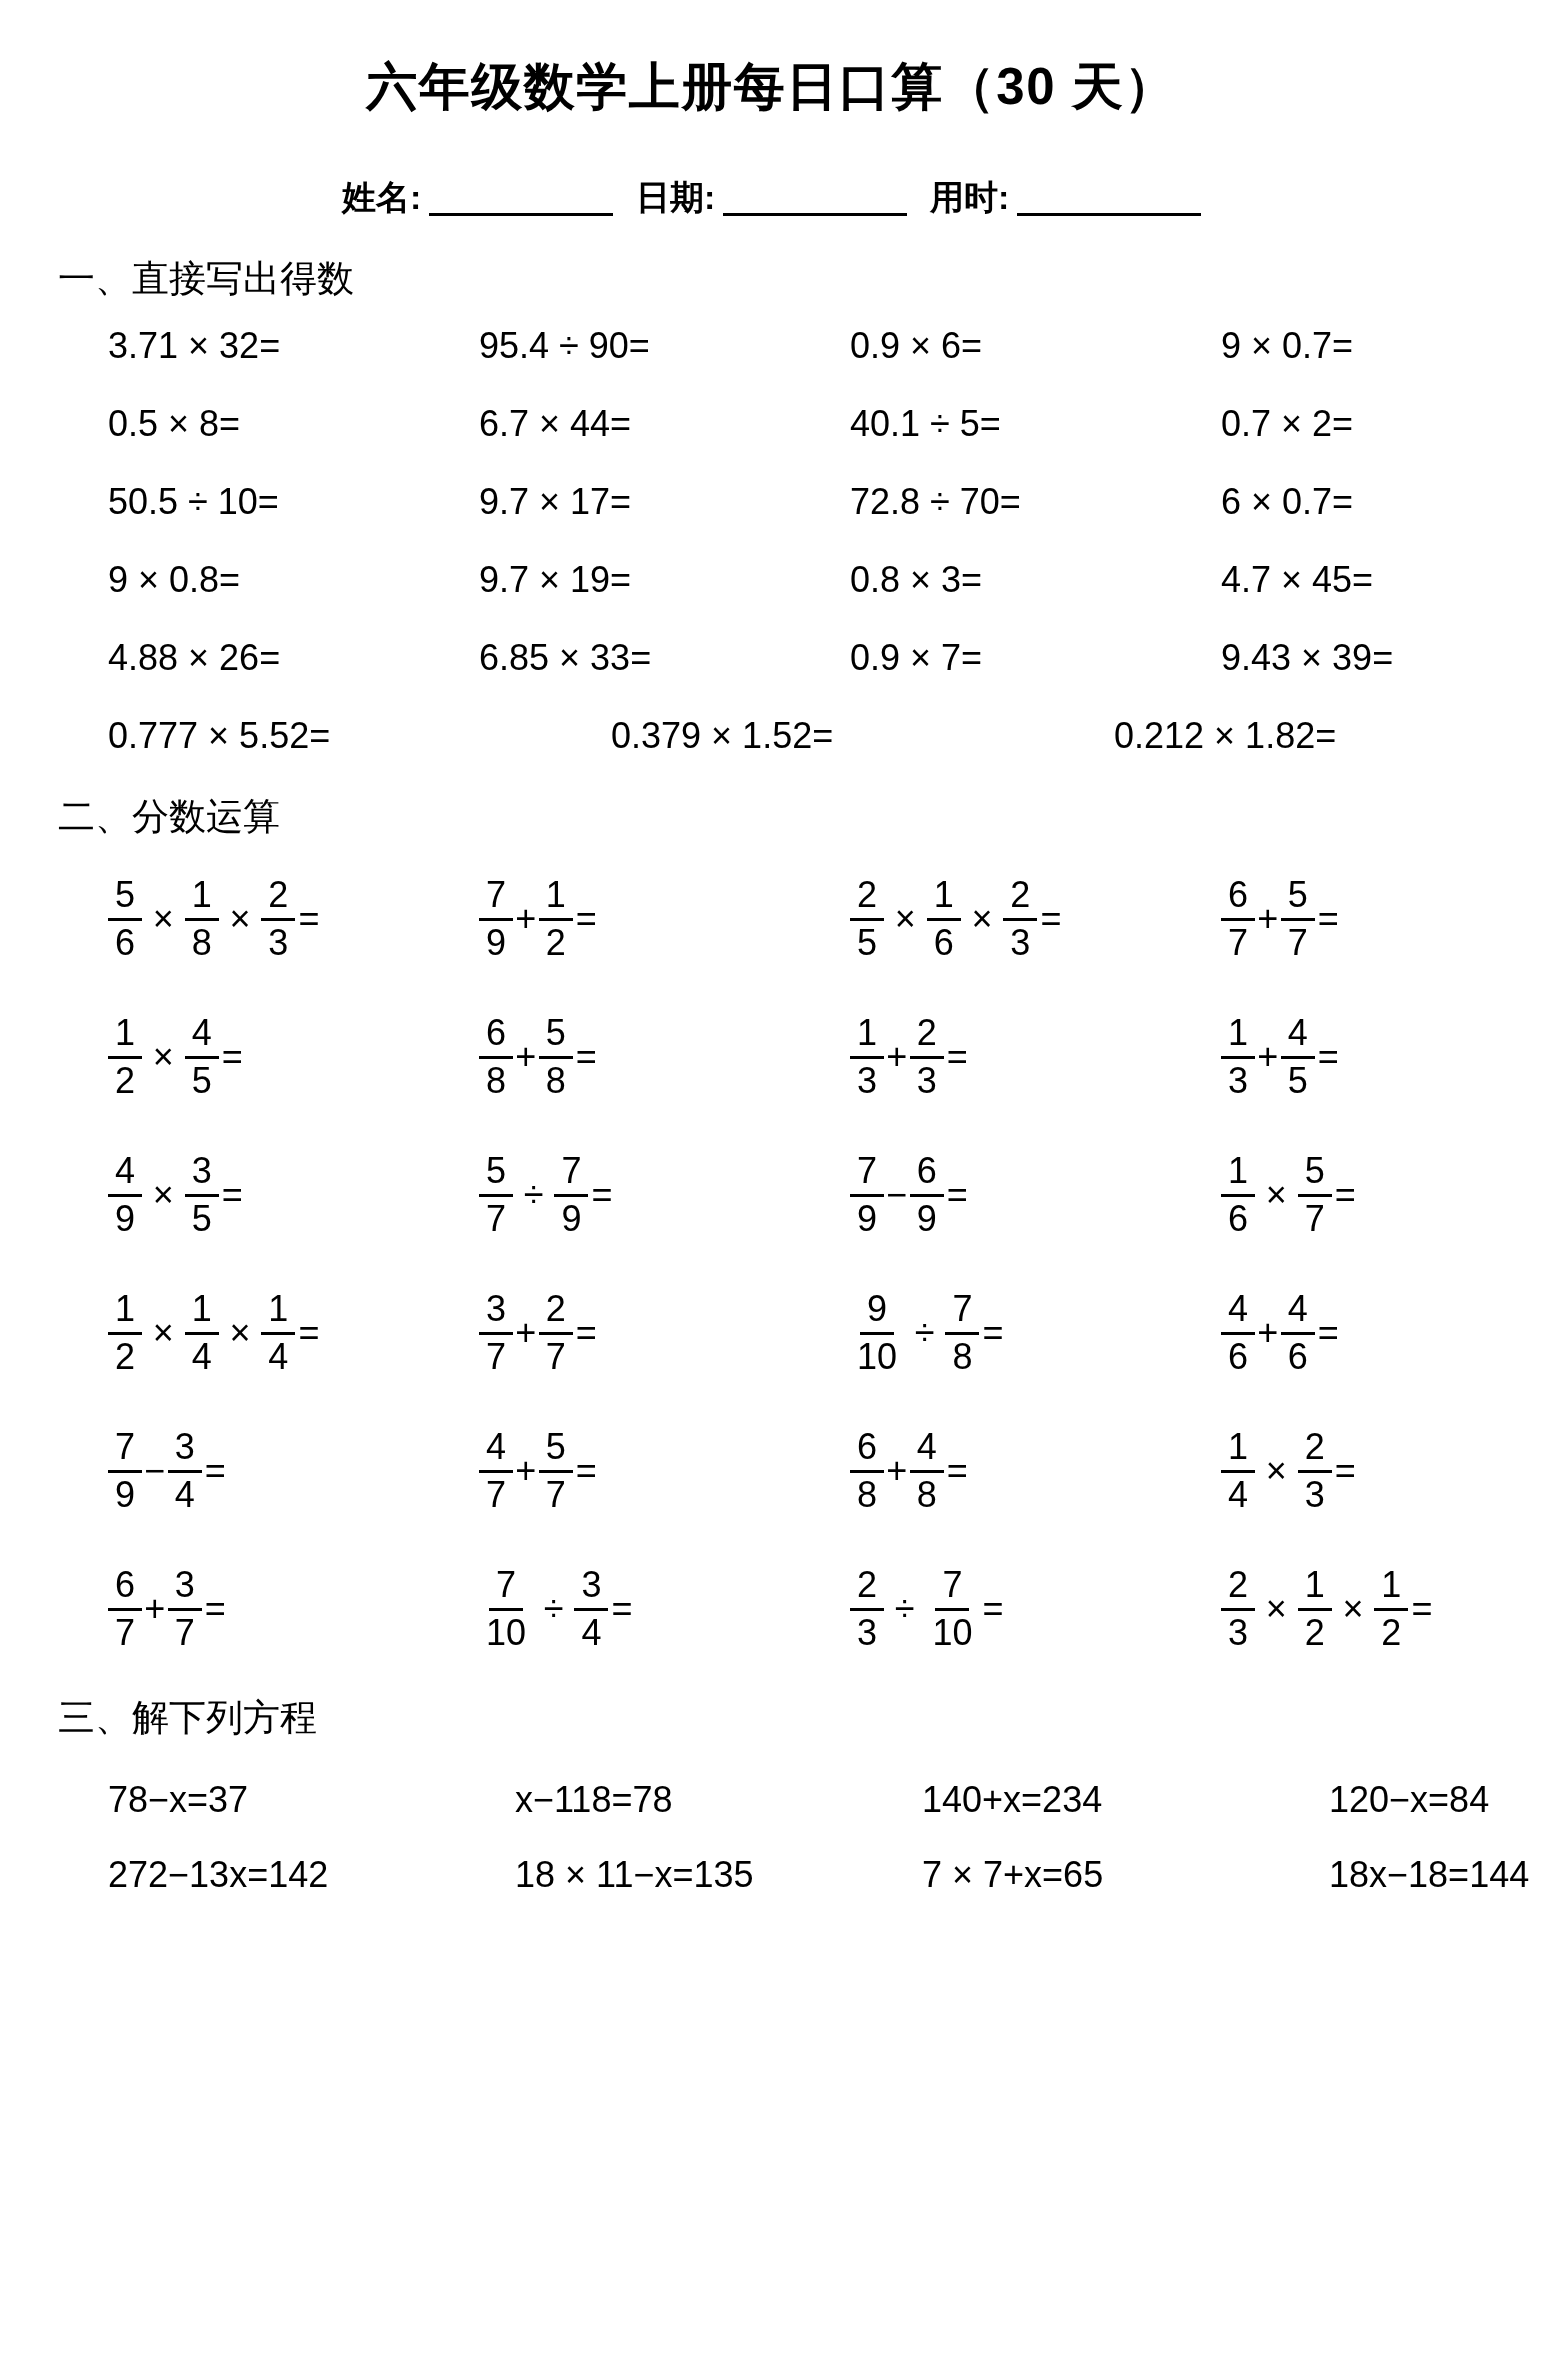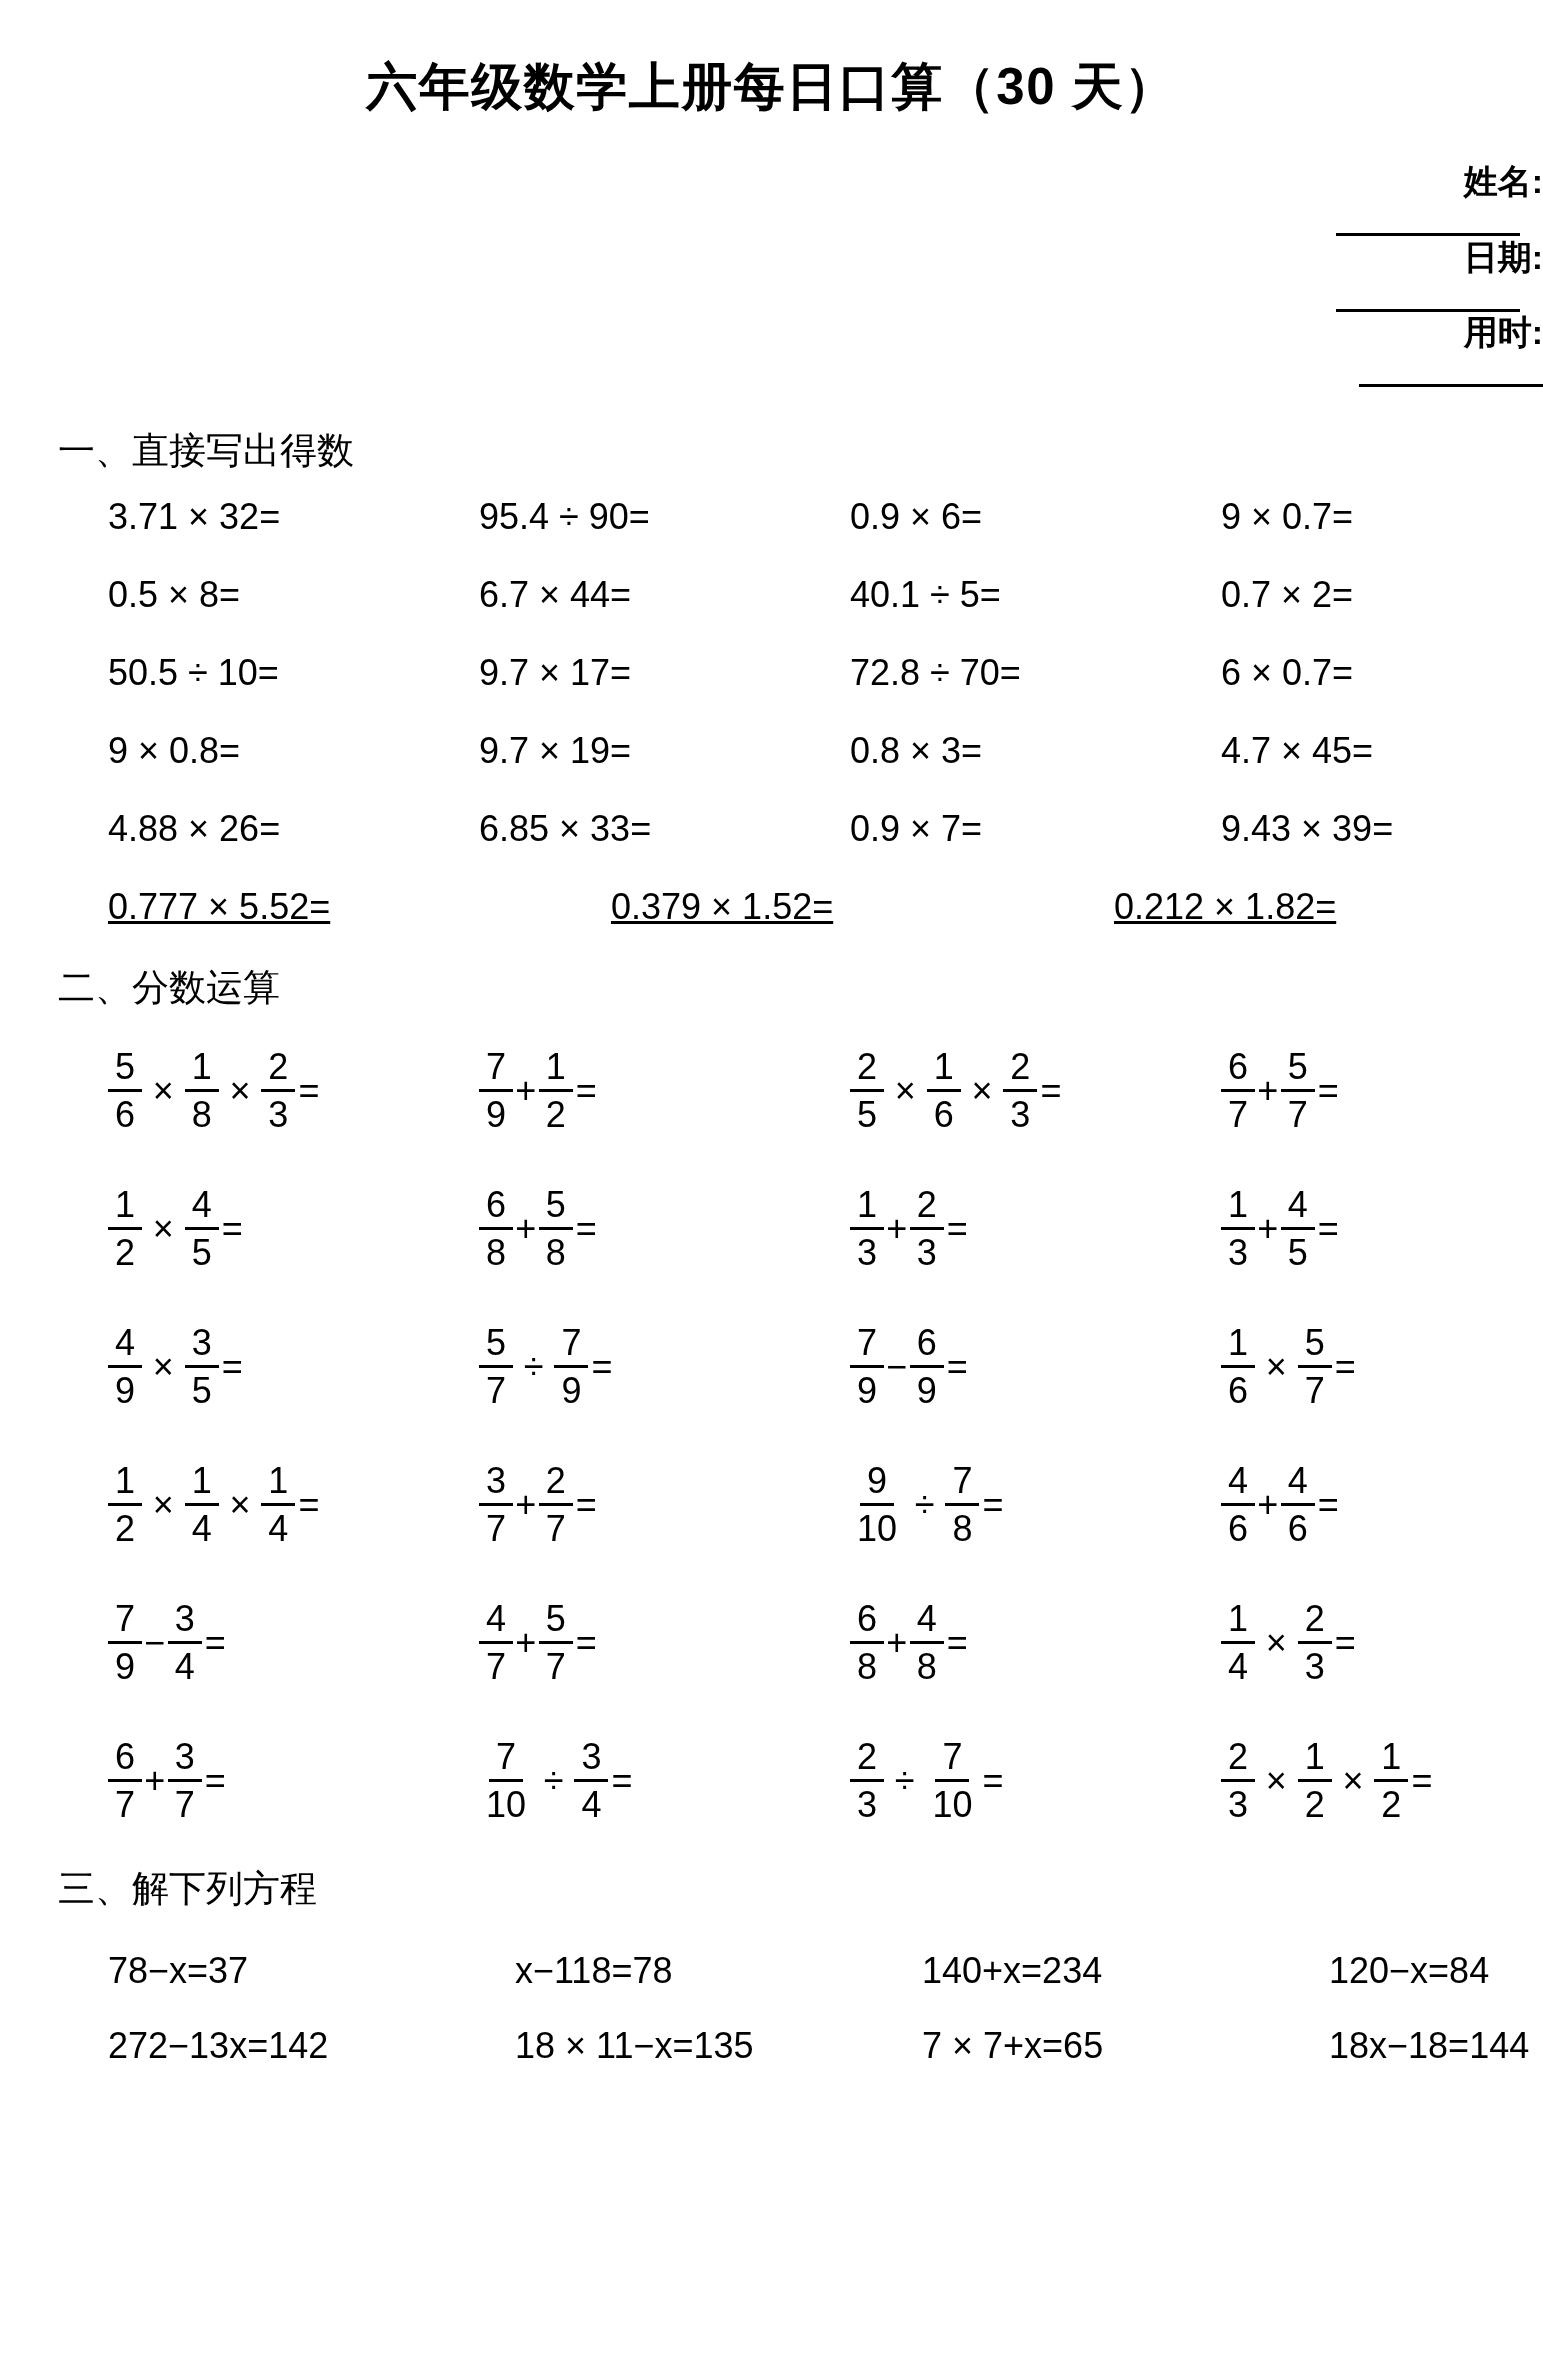--- a/index.html
+++ b/index.html
@@ -19,28 +19,27 @@
   }
   .title {
     margin: 0;
     padding-top: 53px;
     text-align: center;
     font-size: 51px;
     font-weight: bold;
     letter-spacing: 1.5px;
   }
   .meta {
-    margin-top: 40px;
+    margin-top: 56px;
     display: flex;
     justify-content: center;
     align-items: flex-end;
     font-size: 34px;
     font-weight: bold;
     line-height: 39px;
-    flex-direction: column;
   }
   .meta .label { white-space: nowrap; }
   .meta .blank {
     display: inline-block;
     width: 184px;
     height: 32px;
     border-bottom: 3.1px solid #000;
     margin: 0 23px 1.5px 7.7px;
   }
   .meta .blank:last-child { margin-right: 0; }
@@ -54,21 +53,20 @@
     display: grid;
     grid-template-columns: repeat(4, 371px);
     row-gap: 39px;
     font-size: 36px;
     line-height: 39px;
   }
   .prob-grid .problem { white-space: nowrap; }
   .prob-grid.wide {
     grid-template-columns: repeat(3, 503px);
     margin-top: 39px;
-    text-decoration: underline;
   }
   .prob-grid.eq-grid {
     margin-top: 37px;
     row-gap: 240px;
     gap: 36px;
   }
   .frac-grid {
     margin: 31px 0 0 108px;
     display: grid;
     grid-template-columns: repeat(4, 371px);

